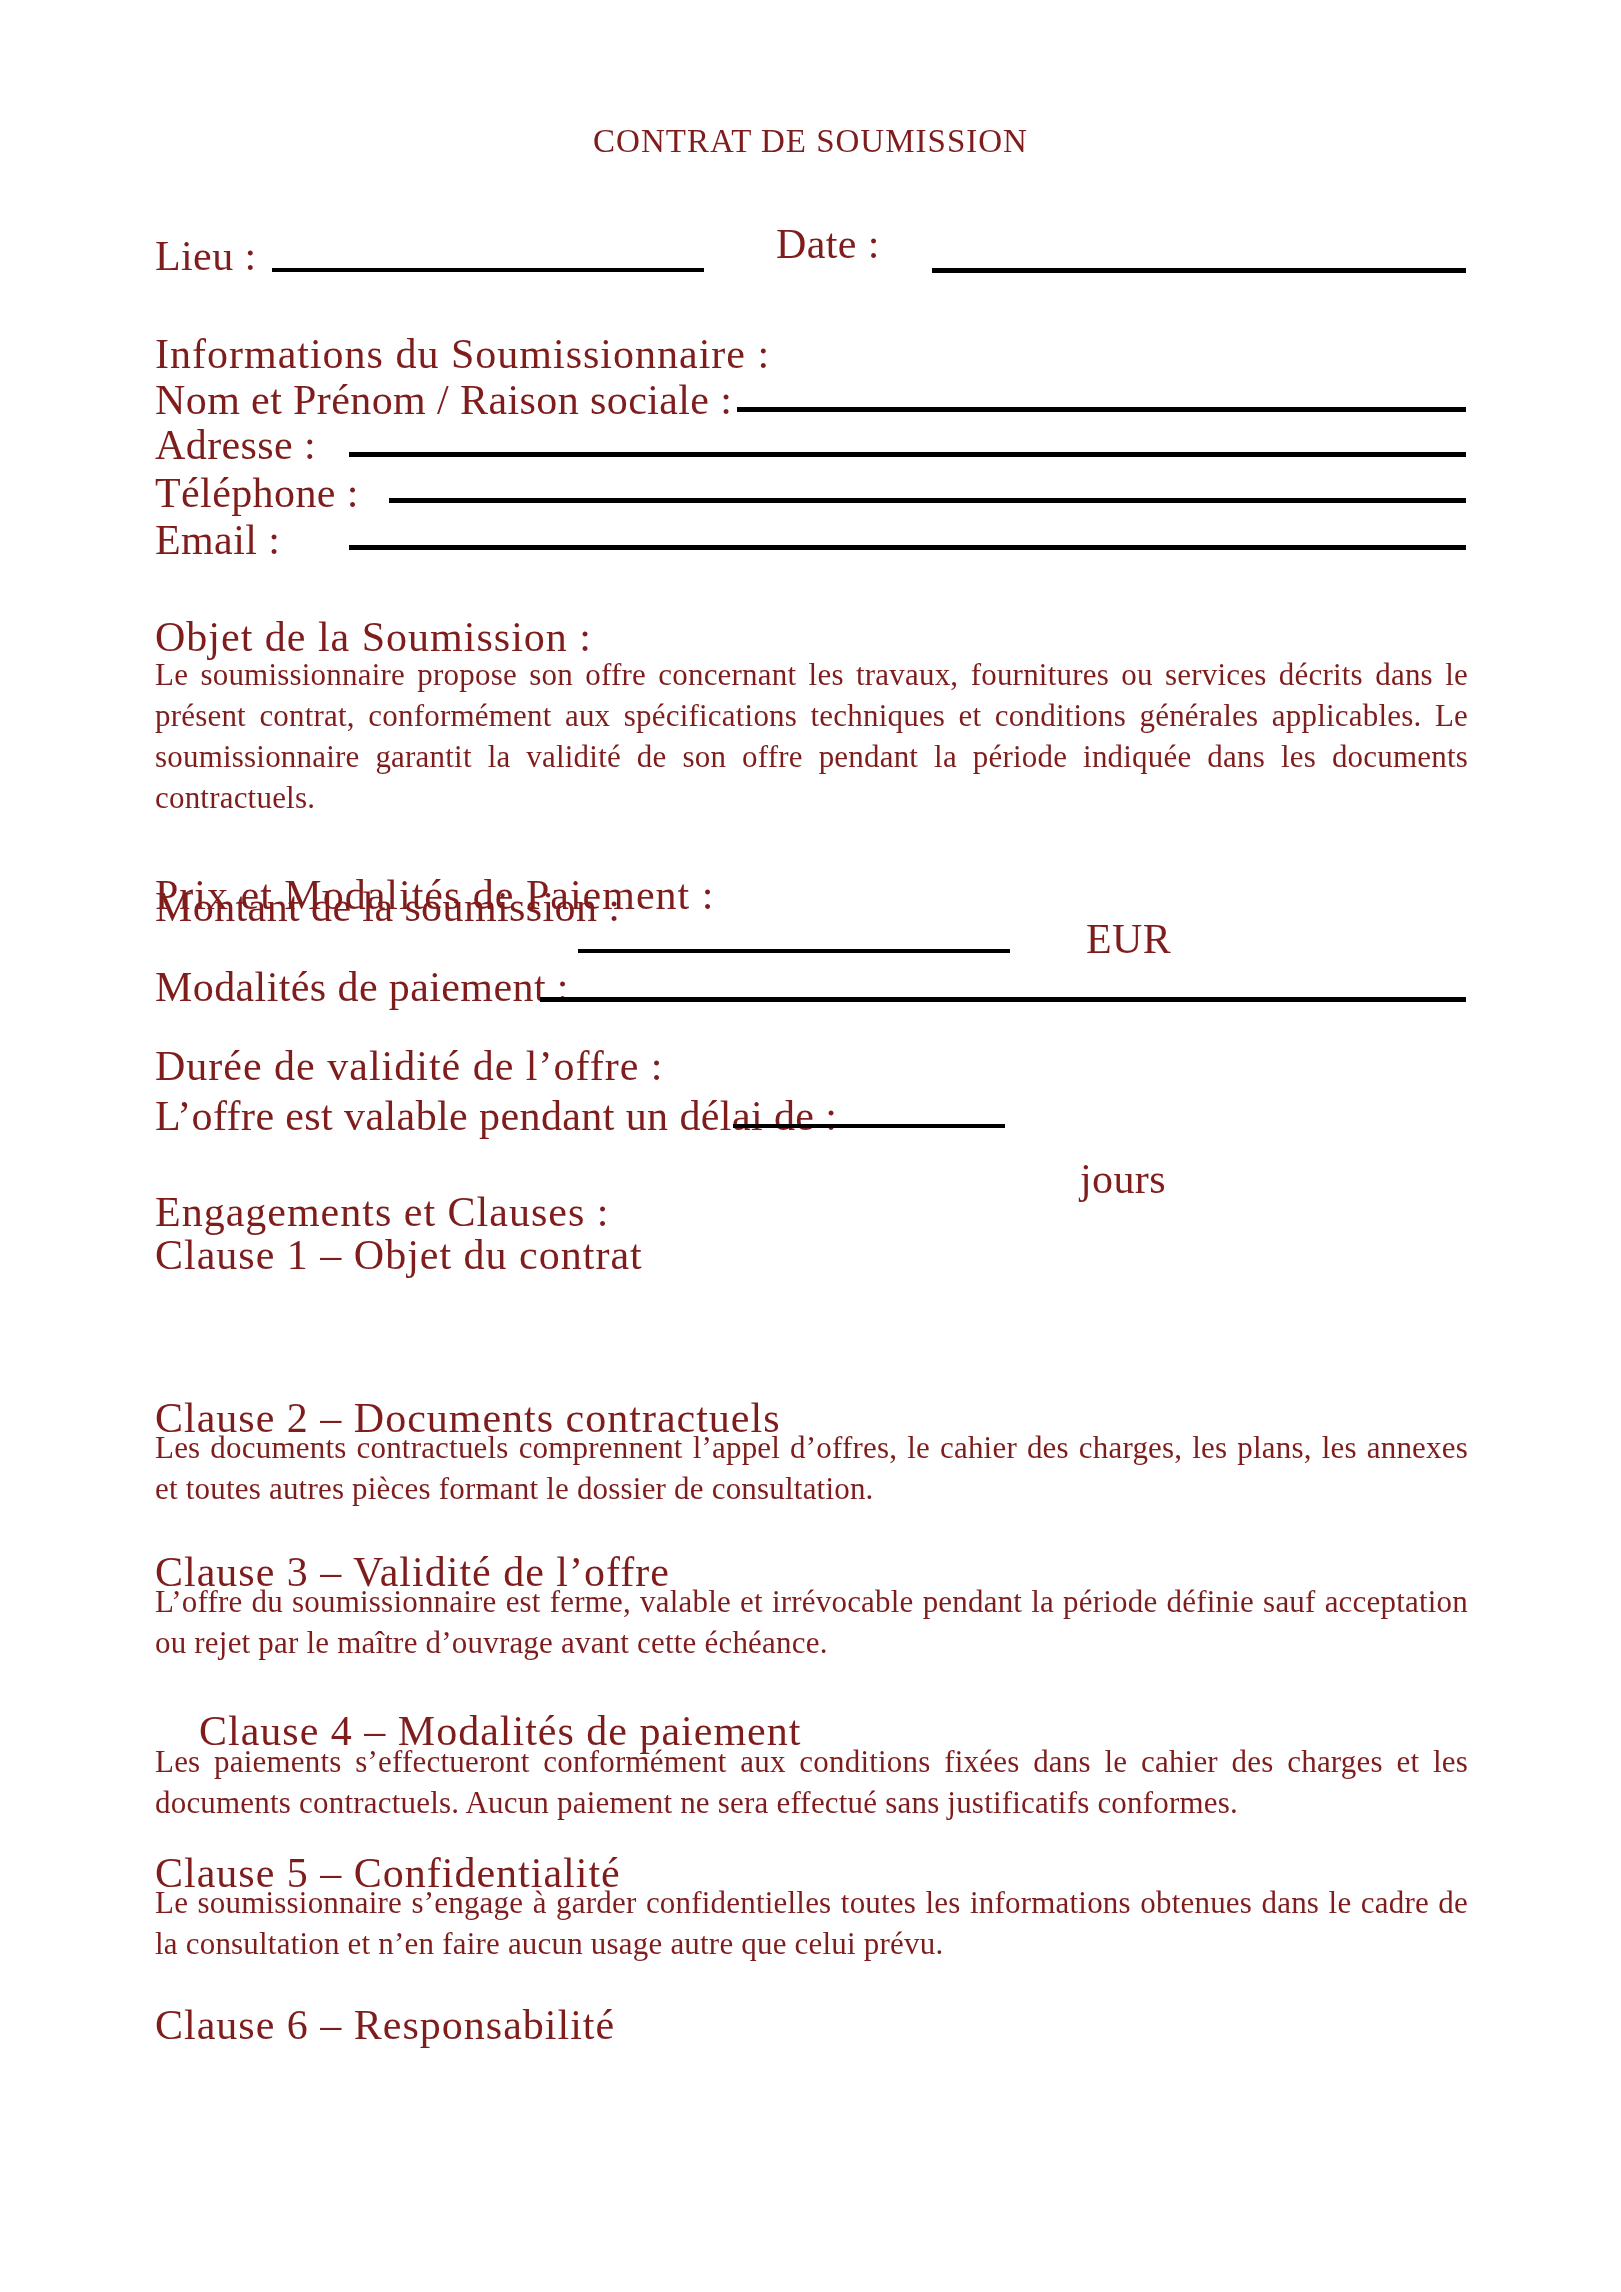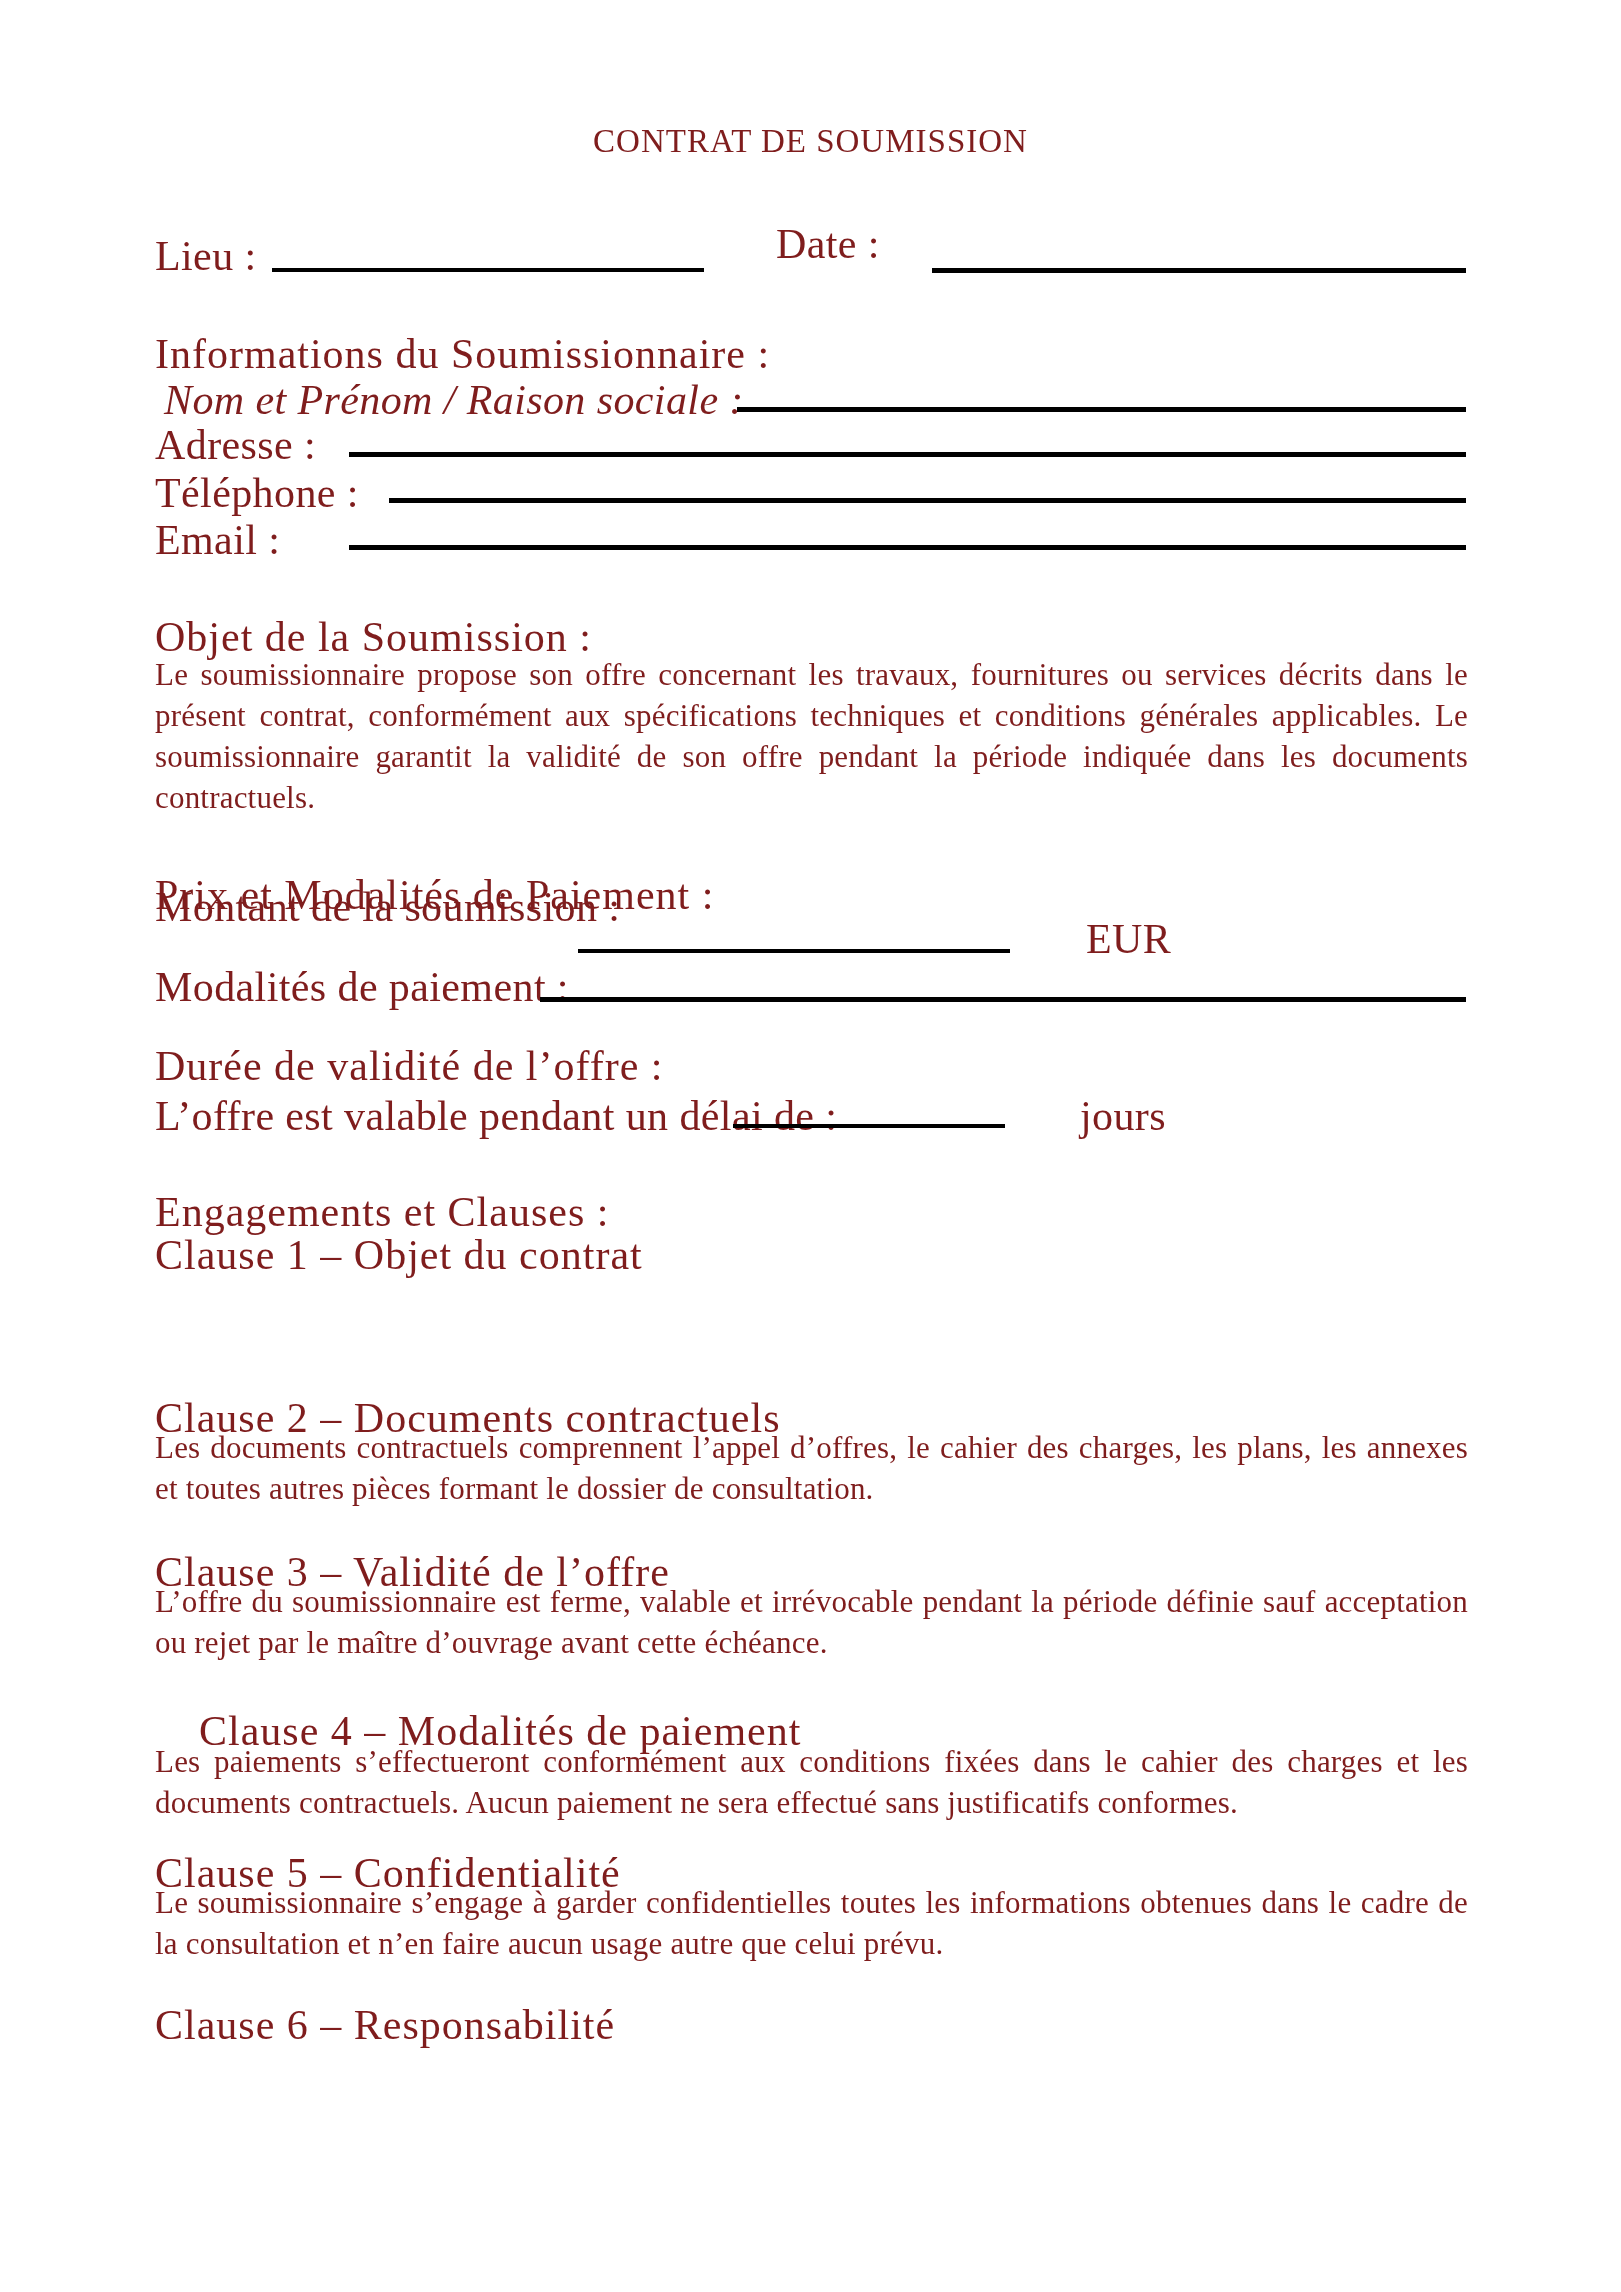--- a/index.html
+++ b/index.html
@@ -53,21 +53,21 @@
 
   <div class="title" style="top:122px;">CONTRAT DE SOUMISSION</div>
 
   <div class="t label" style="left:155px; top:231px;">Lieu&nbsp;:</div>
   <div class="fline" style="left:272px; top:268px; width:432px;"></div>
   <div class="t label" style="left:776px; top:219px;">Date&nbsp;:</div>
   <div class="fline thick" style="left:932px; top:268px; width:534px;"></div>
 
   <div class="t heading" style="left:155px; top:329px;">Informations du Soumissionnaire&nbsp;:</div>
 
-  <div class="t label" style="left:164px; top:375px;font-style:italic;">Nom et Prénom / Raison sociale&nbsp;:</div>
+  <div class="t label" style="left:155px; top:375px;">Nom et Prénom / Raison sociale&nbsp;:</div>
   <div class="fline thick" style="left:737px; top:407px; width:729px;"></div>
 
   <div class="t label" style="left:155px; top:420px;">Adresse&nbsp;:</div>
   <div class="fline thick" style="left:349px; top:452px; width:1117px;"></div>
 
   <div class="t label" style="left:155px; top:468px;">Téléphone&nbsp;:</div>
   <div class="fline thick" style="left:389px; top:498px; width:1077px;"></div>
 
   <div class="t label" style="left:155px; top:515px;">Email&nbsp;:</div>
   <div class="fline thick" style="left:349px; top:545px; width:1117px;"></div>
@@ -81,21 +81,21 @@
   <div class="fline" style="left:578px; top:949px; width:432px;"></div>
   <div class="t label" style="left:1086px; top:914px;">EUR</div>
 
   <div class="t label" style="left:155px; top:962px;">Modalités de paiement&nbsp;:</div>
   <div class="fline thick" style="left:540px; top:997px; width:926px;"></div>
 
   <div class="t heading" style="left:155px; top:1041px;">Durée de validité de l’offre&nbsp;:</div>
 
   <div class="t label" style="left:155px; top:1091px;">L’offre est valable pendant un délai de&nbsp;:</div>
   <div class="fline" style="left:733px; top:1124px; width:272px;"></div>
-  <div class="t label" style="left:1080px; top:1091px;text-align:right;">jours</div>
+  <div class="t label" style="left:1080px; top:1154px;text-align:right;">jours</div>
 
   <div class="t heading" style="left:155px; top:1187px;">Engagements et Clauses&nbsp;:</div>
 
   <div class="t heading" style="left:155px; top:1230px;">Clause 1 – Objet du contrat</div>
 
   <div class="t heading" style="left:155px; top:1393px;">Clause 2 – Documents contractuels</div>
   <div class="para" style="top:1427px;">Les documents contractuels comprennent l’appel d’offres, le cahier des charges, les plans, les annexes et toutes autres pièces formant le dossier de consultation.</div>
 
   <div class="t heading" style="left:155px; top:1547px;">Clause 3 – Validité de l’offre</div>
   <div class="para" style="top:1581px;">L’offre du soumissionnaire est ferme, valable et irrévocable pendant la période définie sauf acceptation ou rejet par le maître d’ouvrage avant cette échéance.</div>

